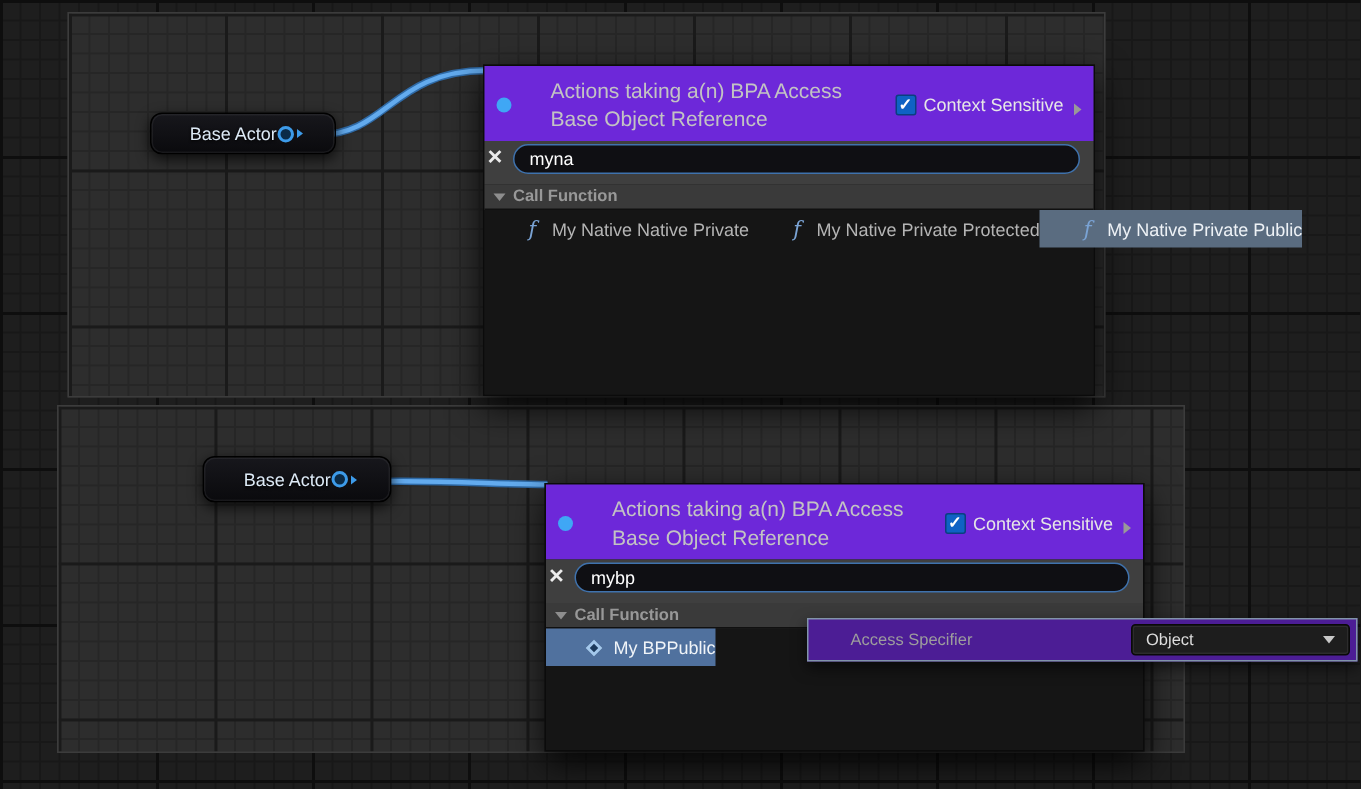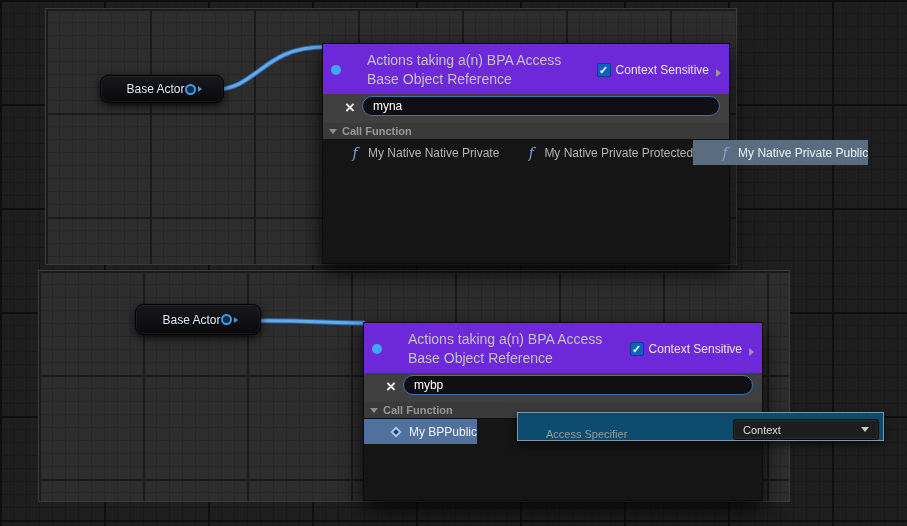--- a/index.html
+++ b/index.html
@@ -69,21 +69,21 @@
   .menu-title { color:#c3c3c3; font-size:14px; line-height:1.35; max-width:228px; }
   .cs { margin-left:auto; display:flex; align-items:flex-end; gap:5px; }
   .checkbox {
     width:14px; height:14px; background:#0f62c4; border:1px solid #0a3f80; border-radius:2px;
     color:#fff; font-size:11px; line-height:12px; text-align:center; font-weight:bold;
   }
   .checkbox::after { content:"✓"; }
   .cs-label { color:#e6e6e6; font-size:12px; white-space:nowrap; }
   .cs-arrow { width:0; height:0; border-left:5px solid #999; border-top:4px solid transparent; border-bottom:4px solid transparent; margin-left:2px; }
 
-  .search-row { background:#3f3f3f; display:flex; align-items:flex-end; gap:7px; padding:2px 9px 7px 22px; flex:none; }
+  .search-row { background:#3f3f3f; display:flex; align-items:flex-start; gap:7px; padding:2px 9px 7px 2px; flex:none; }
   .clear-x { color:#ececec; font-size:17px; font-weight:bold; line-height:1; }
   .clear-x::after { content:"×"; }
   .search-input {
     flex:1; height:20px; background:#0f0f13;
     border:1px solid #3f72ad; border-radius:10px;
     color:#fff; font-size:12px; padding:0 10px; outline:none;
     font-family:"Liberation Sans", sans-serif;
   }
 
   .category { background:#3a3a3a; border-bottom:1px solid #101010; display:flex; align-items:center; gap:5px; height:17px; padding:0 6px; flex:none; }
@@ -93,23 +93,23 @@
   .menu-body { flex:1; background:#151515; display:flex; flex-direction:row; }
   .item { display:flex; align-items:center; height:25px; padding-left:26px; gap:7px; color:#b4b4b4; font-size:12px; flex:none; }
   .item.sel-gray { background:#5a6c80; color:#eef2f6; }
   .item.sel-blue { background:#50719e; color:#f0f4f8; }
   .ficon { font-family:"DejaVu Serif", serif; font-style:italic; color:#7aa3d4; font-size:14px; width:12px; text-align:center; line-height:1; }
   .ficon::after { content:"f"; }
   .diamond { width:8px; height:8px; border:2px solid #a4c8ec; background:#1d3a5c; transform:rotate(45deg); margin:0 2px; flex:none; }
 
   
   .detail {
-    position:absolute; left:517px; top:412px; width:367px; height:29px;
-    background:#0c4a6e; border:1px solid #8194aa;
-    display:flex; align-items:flex-end; z-index:20;
+    position:absolute; left:538px; top:412px; width:367px; height:29px;
+    background:#4c1d95; border:1px solid #8194aa;
+    display:flex; align-items:center; z-index:20;
     box-shadow:0 4px 10px rgba(0,0,0,.6);
   }
   .detail-label { color:#9d9d9d; font-size:11px; padding-left:28px; flex:1; }
   .dropdown {
     width:146px; height:21px; margin-right:4px;
     background:#1d1d1d; border:1px solid #090909; border-radius:3px;
     display:flex; align-items:center; justify-content:space-between;
     padding:0 9px; color:#dcdcdc; font-size:11px;
     box-shadow:inset 0 0 0 1px rgba(255,255,255,.07);
   }
@@ -201,16 +201,16 @@
     <div class="item sel-blue">
       <span class="diamond"></span>
       <span>My BPPublic</span>
     </div>
   </div>
 </div>
 
 <div class="detail">
   <span class="detail-label">Access Specifier</span>
   <div class="dropdown">
-    <span>Context</span>
+    <span>Object</span>
     <span class="dd-chev"></span>
   </div>
 </div>
 
 </body></html>

